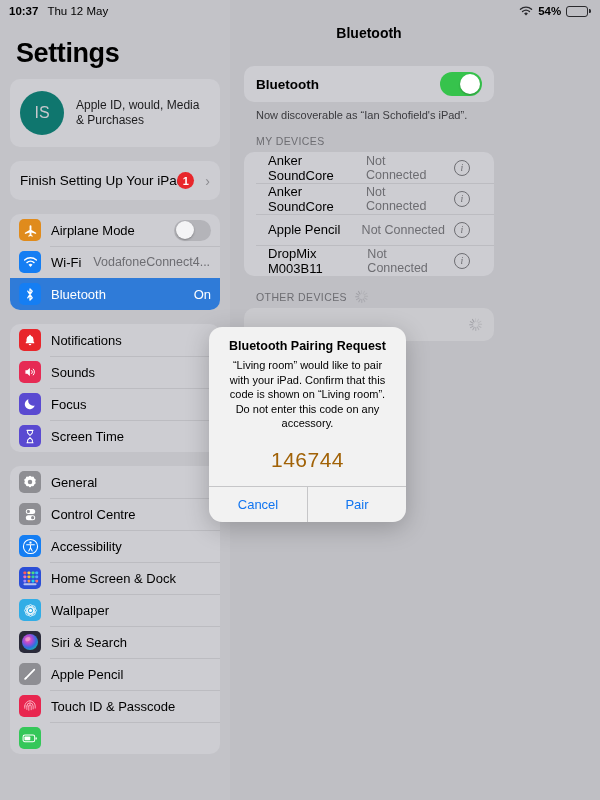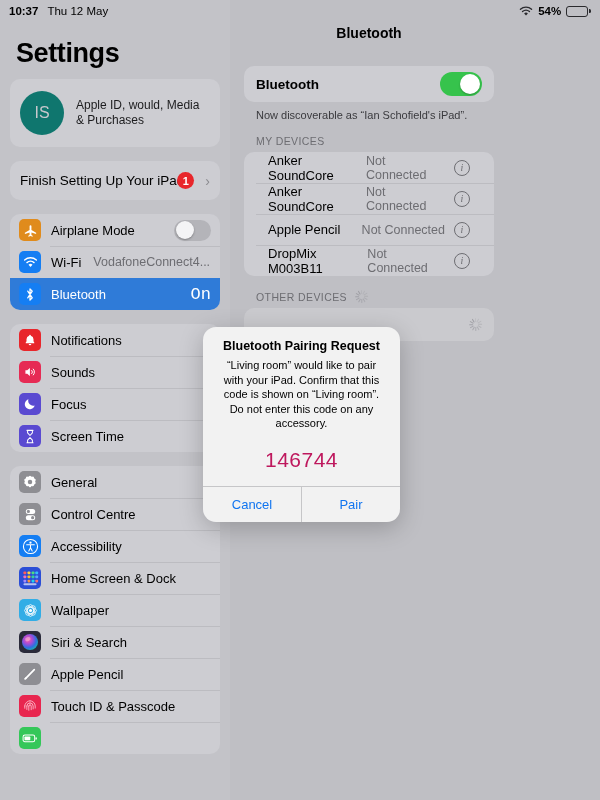--- a/index.html
+++ b/index.html
@@ -78,22 +78,22 @@
   }
   .srow.sel { background: #2f7bd8; }
   .srow.sel::before { display: none; }
   .sicon {
     width: 22px; height: 22px; border-radius: 5px; flex: none;
     display: flex; align-items: center; justify-content: center;
     margin-right: 10px; overflow: hidden;
   }
   .slabel { font-size: 13px; color: #000; white-space: nowrap; }
   .srow.sel .slabel { color: #fff; }
-  .svalue { margin-left: auto; font-size: 17px; color: #6d6d72;
-            white-space: nowrap; overflow: hidden; text-overflow: ellipsis; max-width: 118px; font-family: Liberation Mono, monospace; }
+  .svalue { margin-left: auto; font-size: 13px; color: #6d6d72;
+            white-space: nowrap; overflow: hidden; text-overflow: ellipsis; max-width: 118px; }
   .srow.sel .svalue { color: #fff; }
   .wifi-val { margin-left: 12px; font-size: 12.5px; color: #6d6d72;
               white-space: nowrap; overflow: hidden; text-overflow: ellipsis; max-width: 120px; }
 
   .toggle-sm {
     margin-left: auto; width: 37px; height: 21px; border-radius: 11px;
     background: #b4b4b9; position: relative; flex: none;
   }
   .toggle-sm .knob {
     position: absolute; top: 1.5px; left: 1.5px;
@@ -147,28 +147,28 @@
   
   .spin { position: relative; width: 13px; height: 13px; flex: none; }
   .spin i {
     position: absolute; left: 5.9px; top: 0; width: 1.3px; height: 3.8px;
     background: #9a9aa0; border-radius: 1px;
     transform-origin: 0.65px 6.5px;
   }
 
   
   .modal {
-    position: absolute; left: 203px; top: 327px; width: 197px;
+    position: absolute; left: 209px; top: 327px; width: 197px;
     background: #f2f2f2; border-radius: 13px; overflow: hidden; z-index: 20;
     box-shadow: 0 6px 24px rgba(0,0,0,.22);
   }
   .modal-body { padding: 12px 13px 14px; text-align: center; }
   .modal-title { font-size: 12.5px; font-weight: bold; color: #000; }
   .modal-msg { font-size: 11px; color: #000; line-height: 14.5px; margin-top: 5px; }
-  .modal-code { font-size: 21px; color: #be185d; margin-top: 17px; letter-spacing: .5px; }
+  .modal-code { font-size: 21px; color: #a16207; margin-top: 17px; letter-spacing: .5px; }
   .modal-actions { display: flex; border-top: 1px solid #c6c6c8; }
   .modal-btn {
     flex: 1; text-align: center; padding: 10px 15px;
     font-size: 13px; color: #1175f0;
   }
   .modal-btn + .modal-btn { border-left: 1px solid #c6c6c8; }
 </style>
 </head>
 <body>
 

